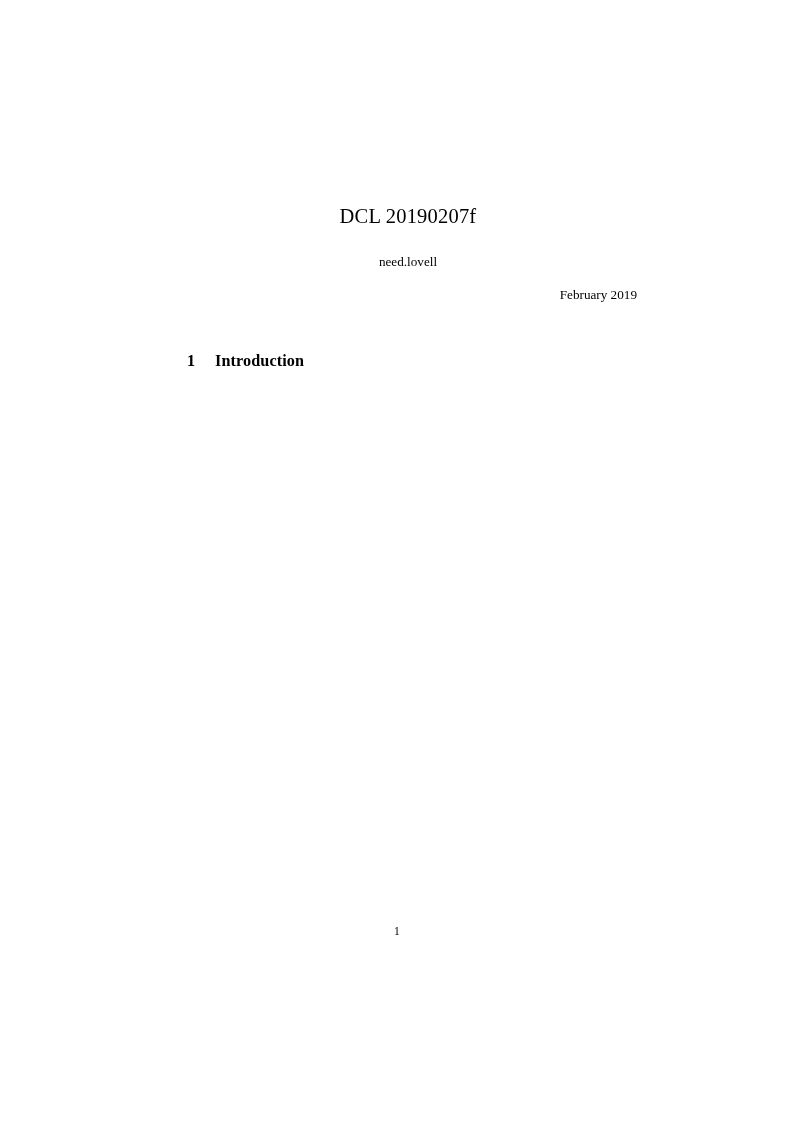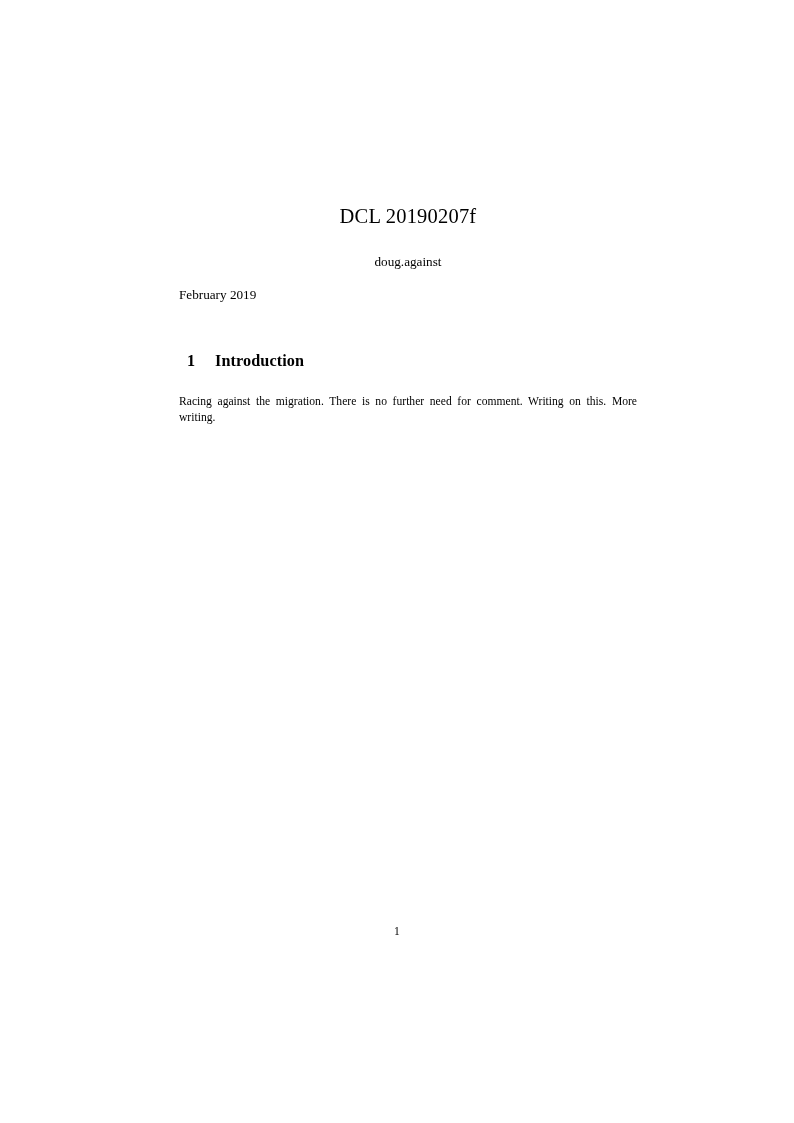--- a/index.html
+++ b/index.html
@@ -37,21 +37,21 @@
     letter-spacing: 0.2px;
   }
   .doc-author {
     font-size: 13.2px;
     text-align: center;
     margin: 0;
     padding-top: 26px;
   }
   .doc-date {
     font-size: 13.2px;
-    text-align: left;
+    text-align: right;
     margin: 0;
     padding-top: 17px;
   }
   .section-heading {
     font-size: 16.2px;
     font-weight: bold;
     margin: 8px;
     padding-top: 41px;
     letter-spacing: 0.1px;
   }
@@ -82,27 +82,26 @@
   }
 </style>
 </head>
 <body>
 
 <div class="page">
   <div class="content">
 
     <h1 class="doc-title">DCL 20190207f</h1>
 
-    <p class="doc-author">doug.against</p>
+    <p class="doc-author">need.lovell</p>
 
     <p class="doc-date">February 2019</p>
 
     <h2 class="section-heading">
       <span class="section-number">1</span><span>Introduction</span>
     </h2>
 
-    <p class="body-para">Racing against the migration. There is no further need for comment. Writing on this. More writing.</p>
 
 
   </div>
 
   <div class="page-number">1</div>
 </div>
 
 </body></html>

